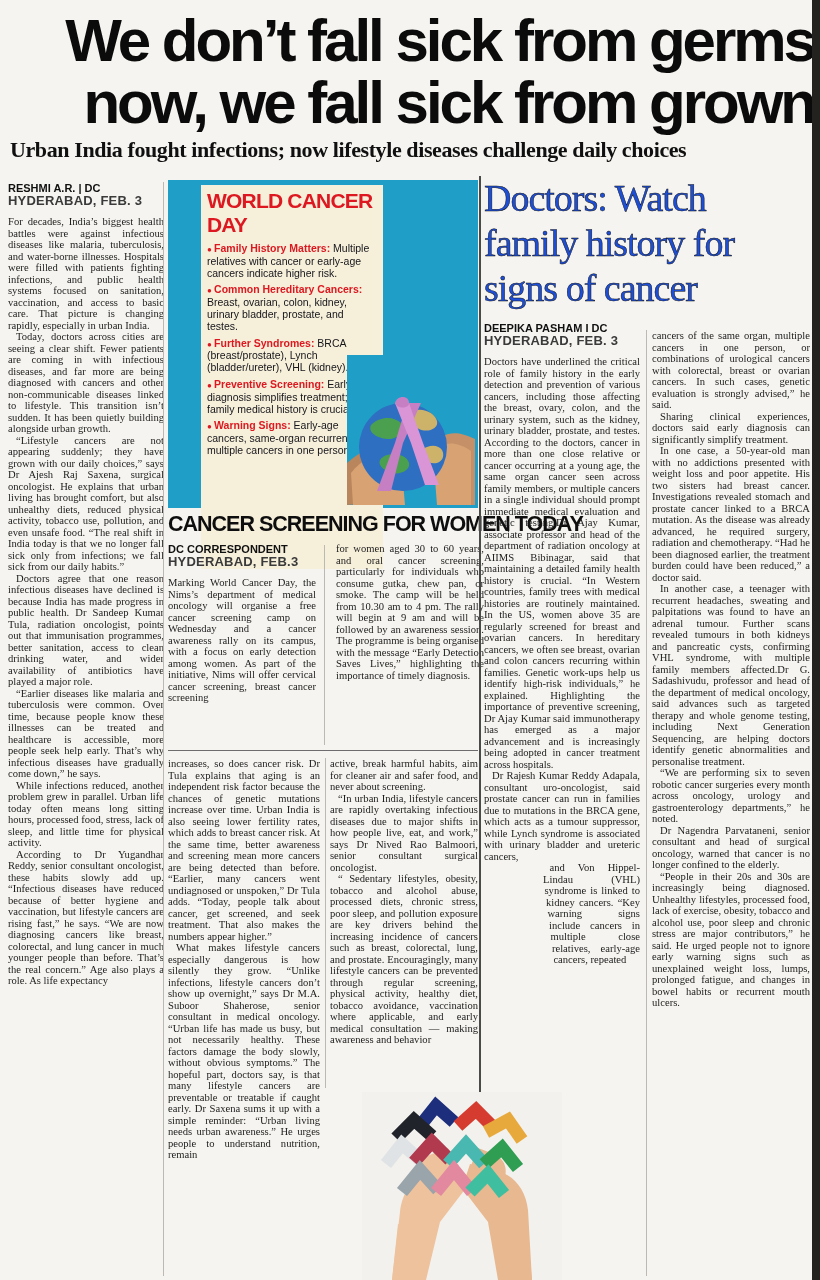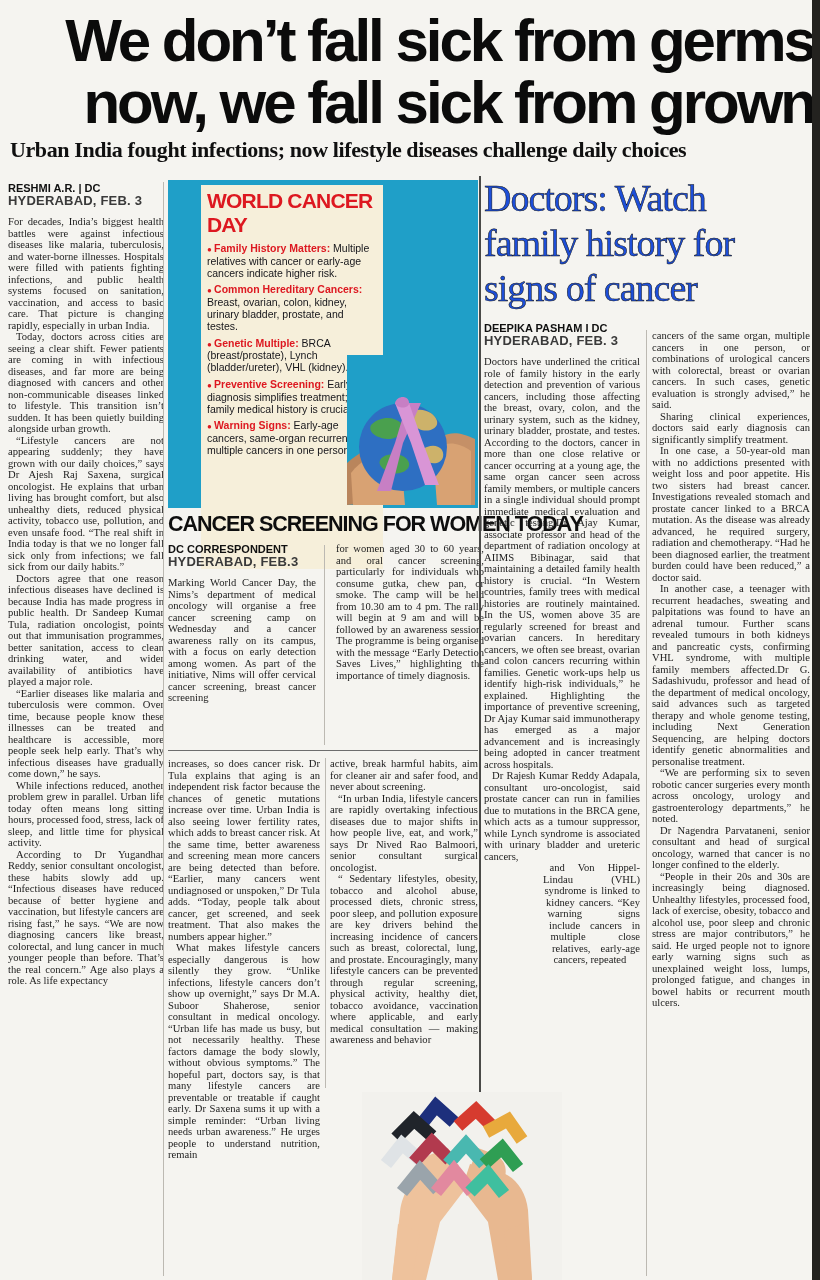--- a/index.html
+++ b/index.html
@@ -101,21 +101,21 @@
       <p>According to Dr Yugandhar Reddy, senior consultant oncologist, these habits slowly add up. “Infectious diseases have reduced because of better hygiene and vaccination, but lifestyle cancers are rising fast,” he says. “We are now diagnosing cancers like breast, colorectal, and lung cancer in much younger people than before. That’s the real concern.” Age also plays a role. As life expectancy</p>
     </div>
 </div>
 
 <div class="abs" id="cancer-box">
   <div class="cream">
     <div class="cd-title">WORLD CANCER DAY</div>
     <div class="cd-list">
         <p><b>Family History Matters: </b>Multiple relatives with cancer or early-age cancers indicate higher risk.</p>
         <p><b>Common Hereditary Cancers: </b>Breast, ovarian, colon, kidney, urinary bladder, prostate, and testes.</p>
-        <p><b>Genetic Multiple: </b>BRCA (breast/prostate), Lynch (bladder/ureter), VHL (kidney).</p>
+        <p><b>Further Syndromes: </b>BRCA (breast/prostate), Lynch (bladder/ureter), VHL (kidney).</p>
         <p><b>Preventive Screening: </b>Early diagnosis simplifies treatment; family medical history is crucial.</p>
         <p><b>Warning Signs: </b>Early-age cancers, same-organ recurrence, multiple cancers in one person.</p>
       </div>
   </div>
   <svg id="globe-photo" width="128" height="150" viewBox="0 0 128 150">
     <rect width="128" height="150" fill="#1f9fc8"></rect>
     <path d="M0,108 C18,92 34,88 46,96 L52,146 L0,150 Z" fill="#b9855c"></path>
     <path d="M128,84 C108,74 96,78 88,88 L92,150 L128,150 Z" fill="#c59067"></path>
     <path d="M4,118 C20,98 40,96 54,104 L58,150 L6,150 Z" fill="#d8a273"></path>
     <path d="M124,96 C106,84 94,88 86,98 L90,150 L124,150 Z" fill="#d8a273"></path>

